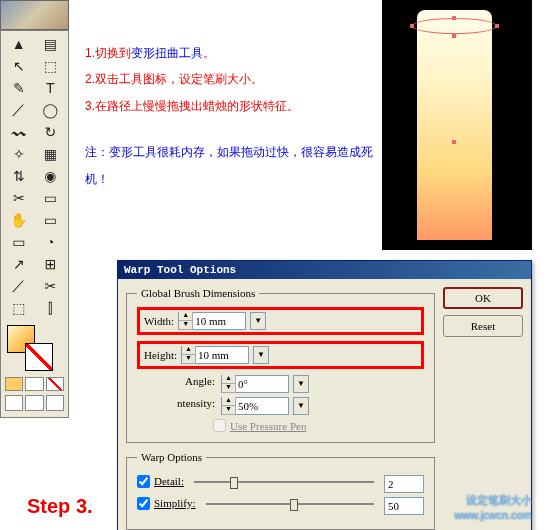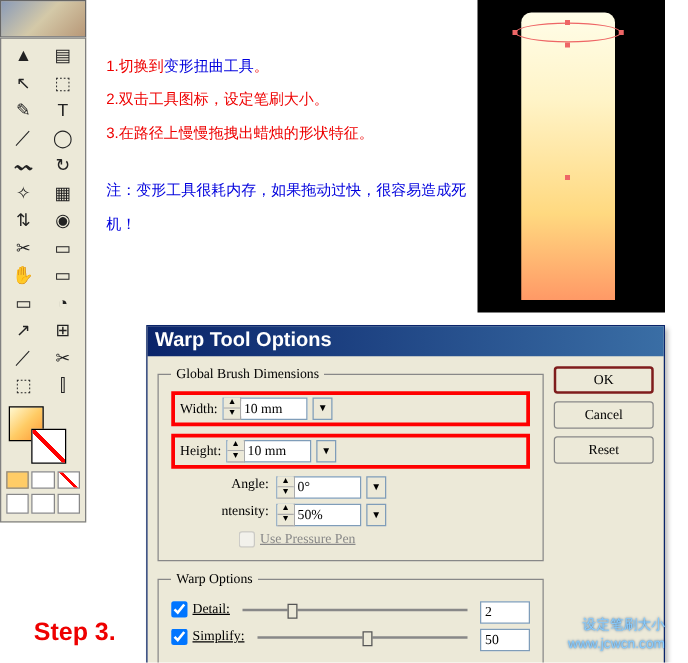--- a/index.html
+++ b/index.html
@@ -29,38 +29,38 @@
 .candle{position:absolute;left:35px;top:10px;width:75px;height:230px;background:linear-gradient(180deg,#fffde8 0%,#fff4c8 30%,#ffd980 70%,#ff9966 100%);border-radius:8px 8px 0 0}
 .path{position:absolute;border:1px solid #e66;border-radius:50%}
 .path.top{left:30px;top:18px;width:85px;height:16px}
 .anchor{position:absolute;width:4px;height:4px;background:#e66}
 
 .watermark{position:absolute;right:18px;bottom:8px;color:#8cf;font-size:11px;text-align:right;line-height:1.3;text-shadow:0 0 2px #048}
 
 .step{position:absolute;left:27px;bottom:12px;color:#e00;font-family:Arial;font-weight:bold;font-size:20px}
 
 .dialog{position:absolute;left:117px;top:260px;width:415px;background:#ece9d8;border:1px solid #0a246a;box-shadow:2px 2px 4px rgba(0,0,0,.3)}
-.titlebar{background:linear-gradient(90deg,#0a246a,#3a6ea5);color:#fff;font-size:16px;font-weight:bold;padding:3px 6px;font-family:Liberation Sans, sans-serif}
+.titlebar{background:linear-gradient(90deg,#0a246a,#3a6ea5);color:#fff;font-size:11px;font-weight:bold;padding:3px 6px;font-family:Liberation Mono, monospace}
 .dlgbody{padding:8px;display:flex;gap:8px}
 .leftcol{flex:1}
 .rightcol{width:80px;display:flex;flex-direction:column;gap:6px}
 .btn{background:#ece9d8;border:1px solid #888;border-radius:3px;height:22px;font-size:11px;font-family:Tahoma}
 .btn.default{border:2px solid #7f1d1d}
 fieldset{border:1px solid #888;padding:8px 10px 10px;margin-bottom:8px;font-family:Tahoma;font-size:11px}
 legend{padding:0 4px}
 .field{display:flex;align-items:flex-start;margin:4px 0;gap:4px}
 .field label{width:78px;text-align:right;margin-right:2px}
 .spinbox{display:flex;align-items:center;border:1px solid #7f9db9;background:#fff;height:18px;width:68px}
 .spinbox .arrows{width:14px;display:flex;flex-direction:column;border-right:1px solid #aaa}
 .spinbox .arr{height:9px;font-size:7px;line-height:7px;text-align:center;background:#ece9d8;border-bottom:1px solid #aaa}
 .spinbox input{border:none;width:48px;font-size:11px;padding:0 2px;font-family:Tahoma;outline:none}
 .dd{width:16px;height:18px;background:#ece9d8;border:1px solid #7f9db9;font-size:8px;text-align:center;line-height:16px}
 .hl{border:3px solid #f00;padding:2px 4px;display:inline-flex;align-items:center;gap:4px}
 .hlgroup{display:flex;flex-direction:column;gap:6px;margin-bottom:6px}
-.check{display:flex;align-items:flex-start;gap:4px;margin-left:54px;margin-top:4px}
+.check{display:flex;align-items:center;gap:4px;margin-left:76px;margin-top:4px}
 .slider{flex:1;height:14px;position:relative;margin:0 6px}
 .slider::before{content:"";position:absolute;left:0;right:0;top:6px;height:2px;background:#888}
 .slider .thumb-s{position:absolute;top:2px;width:8px;height:12px;background:#ece9d8;border:1px solid #555}
 .numbox{border:1px solid #7f9db9;background:#fff;width:40px;height:18px;font-size:11px;padding:1px 3px;font-family:Tahoma}
 input[type=checkbox]{width:13px;height:13px}
 </style>
 </head>
 <body>
 
 <div class="thumb"></div>
@@ -226,21 +226,20 @@
           <span style="text-decoration:underline">Simplify:</span>
           <div class="slider">
               <div class="thumb-s" style="left:50%"></div>
             </div>
           <input class="numbox" value="50" style="">
         </div>
       </fieldset>
     </div>
     <div class="rightcol">
       <button class="btn default">OK</button>
-      <button class="btn">Cancel</button>
       <button class="btn">Reset</button>
     </div>
   </div>
 </div>
 
 <div class="watermark">
   <div>设定笔刷大小</div>
   <div>www.jcwcn.com</div>
 </div>
 

